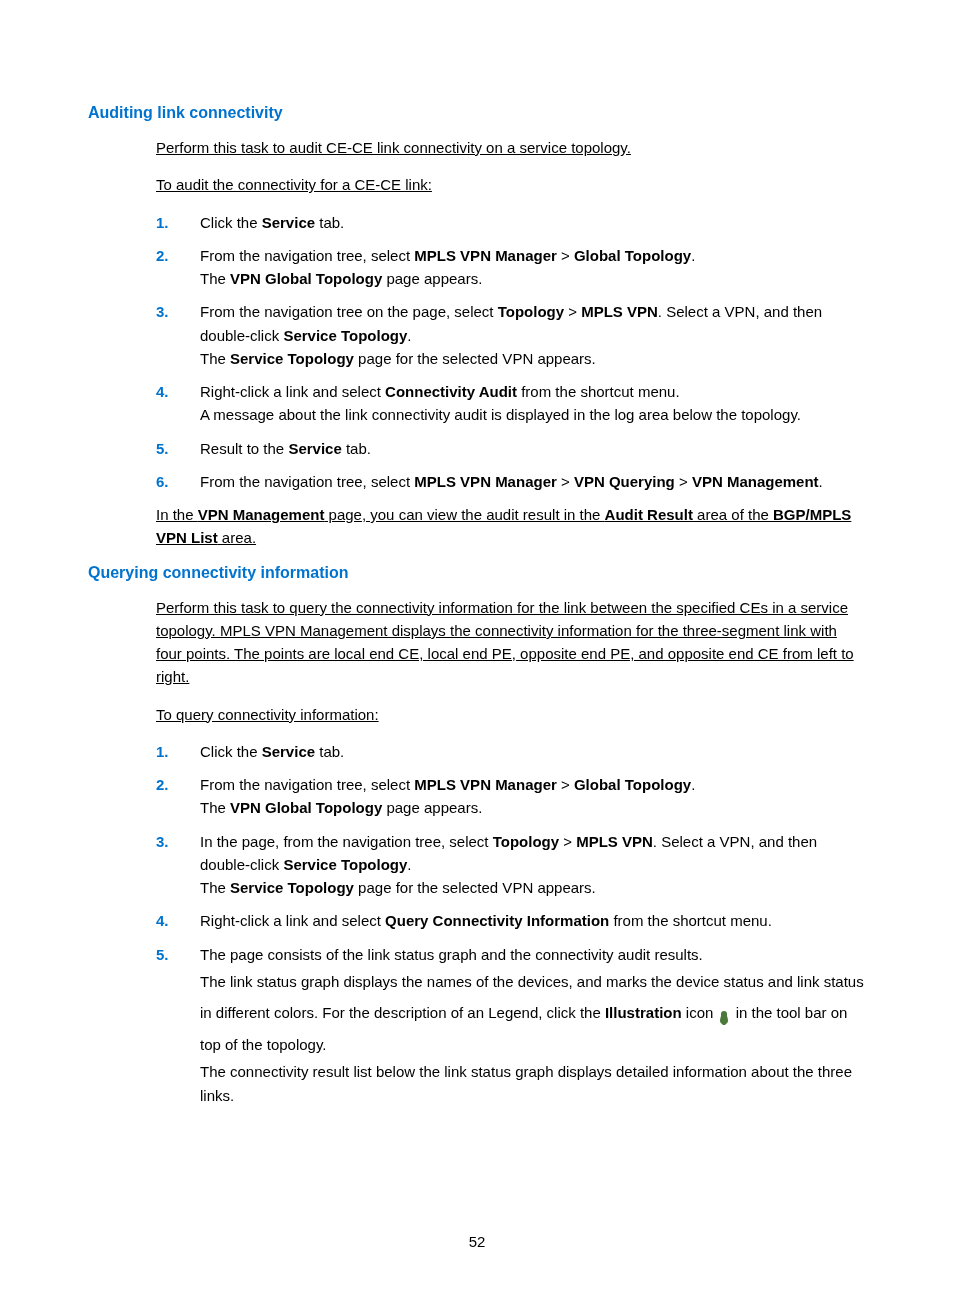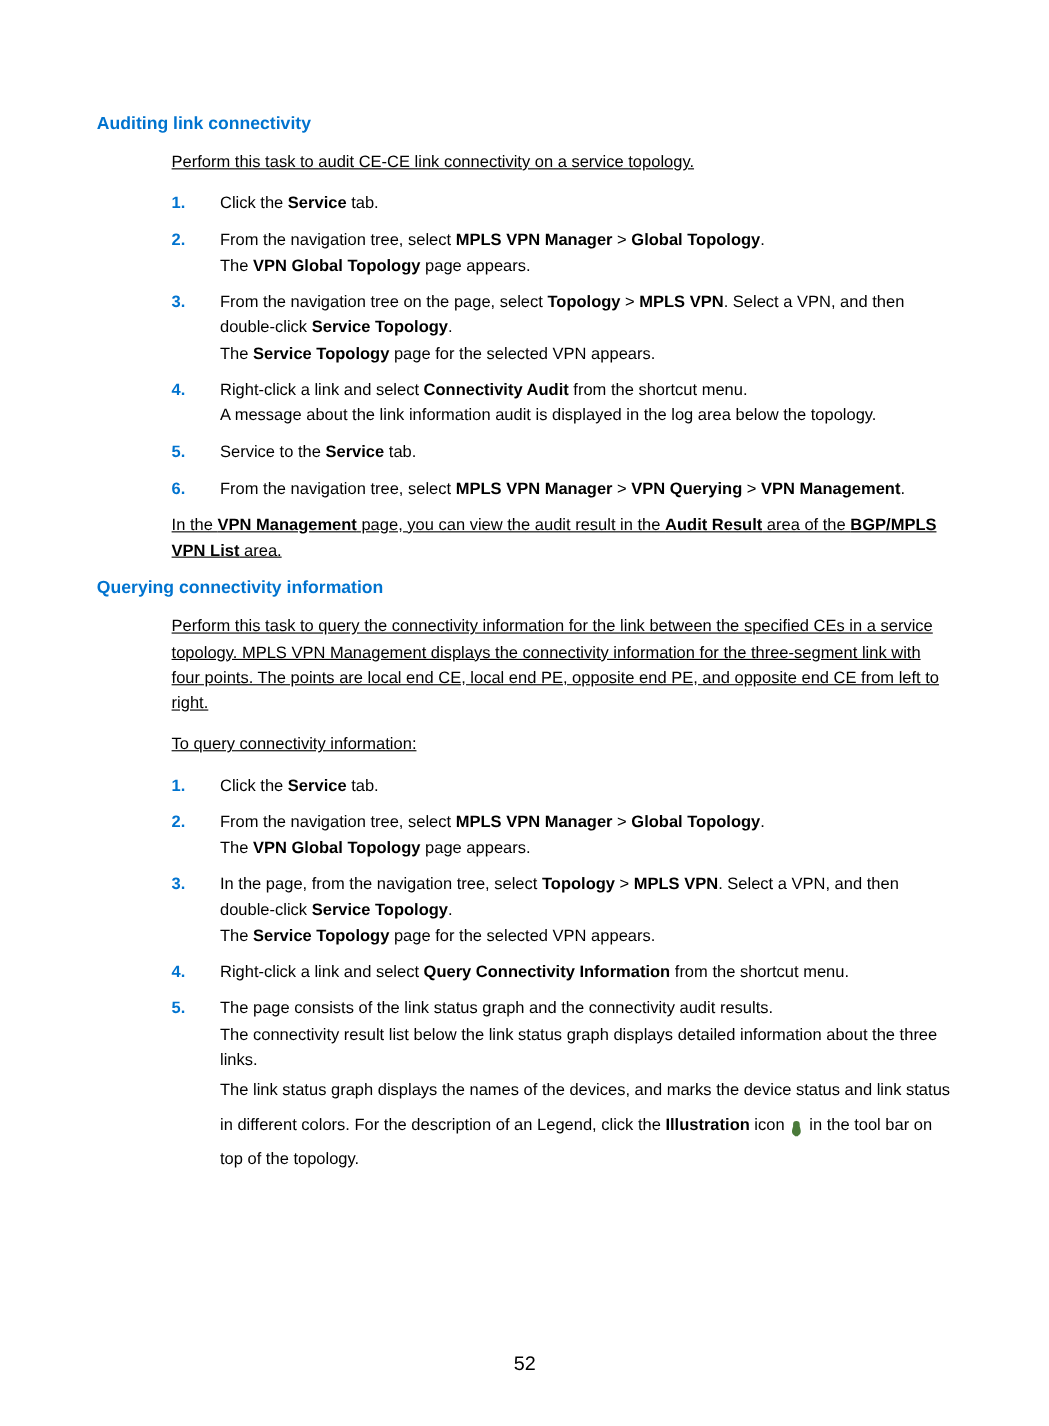--- a/index.html
+++ b/index.html
@@ -58,31 +58,32 @@
     vertical-align: middle;
     position: relative;
     top: -1px;
   }
   .page-num {
     position: absolute;
     bottom: 46px;
     left: 0;
     width: 100%;
     text-align: center;
-    font-size: 18px;
+    font-size: 15px;
   }
 </style>
 </head>
 <body>
 
 <div class="page">
 
   <div class="h-blue">Auditing link connectivity</div>
 
   <div class="body-text">Perform this task to audit CE-CE link connectivity on a service topology.</div>
+  <div class="body-text">To audit the connectivity for a CE-CE link:</div>
 
   <ol class="steps">
     <li>
       <span class="num">1.</span>
       <span>Click the </span><b>Service</b><span> tab.</span>
     </li>
     <li>
       <span class="num">2.</span>
       <span>From the navigation tree, select </span><b>MPLS VPN Manager</b><span> &gt; </span><b>Global Topology</b><span>.</span>
       <div class="sub">
@@ -92,25 +93,25 @@
     <li>
       <span class="num">3.</span>
       <span>From the navigation tree on the page, select </span><b>Topology</b><span> &gt; </span><b>MPLS VPN</b><span>. Select a VPN, and then double-click </span><b>Service Topology</b><span>.</span>
       <div class="sub">
         <span>The </span><b>Service Topology</b><span> page for the selected VPN appears.</span>
       </div>
     </li>
     <li>
       <span class="num">4.</span>
       <span>Right-click a link and select </span><b>Connectivity Audit</b><span> from the shortcut menu.</span>
-      <div class="sub">A message about the link information audit is displayed in the log area below the topology.</div>
+      <div class="sub">A message about the link connectivity audit is displayed in the log area below the topology.</div>
     </li>
     <li>
       <span class="num">5.</span>
-      <span>Service to the </span><b>Service</b><span> tab.</span>
+      <span>Result to the </span><b>Service</b><span> tab.</span>
     </li>
     <li>
       <span class="num">6.</span>
       <span>From the navigation tree, select </span><b>MPLS VPN Manager</b><span> &gt; </span><b>VPN Querying</b><span> &gt; </span><b>VPN Management</b><span>.</span>
     </li>
   </ol>
 
   <div class="body-text">
     <span>In the </span><b>VPN Management</b><span> page, you can view the audit result in the </span><b>Audit Result</b><span> area of the </span><b>BGP/MPLS VPN List</b><span> area.</span>
   </div>
@@ -139,27 +140,27 @@
         <span>The </span><b>Service Topology</b><span> page for the selected VPN appears.</span>
       </div>
     </li>
     <li>
       <span class="num">4.</span>
       <span>Right-click a link and select </span><b>Query Connectivity Information</b><span> from the shortcut menu.</span>
     </li>
     <li>
       <span class="num">5.</span>
       <span>The page consists of the link status graph and the connectivity audit results.</span>
-      <div class="sub">The connectivity result list below the link status graph displays detailed information about the three links.</div>
       <div class="sub" style="line-height:2.1;">
         <span>The link status graph displays the names of the devices, and marks the device status and link status in different colors. For the description of an Legend, click the </span><b>Illustration</b><span> icon </span>
         <span class="icon-natural">
           <svg viewBox="0 0 14 16" width="14" height="16">
             <path d="M7 1 C5 1 4 2 4 4 L4 6 C4 7 5 8 7 8 C9 8 10 7 10 6 L10 4 C10 2 9 1 7 1 Z M4 6 C3 9 2 12 5 14 C6 15 6 15 5 15 C5 15 10 15 9 15 C8 15 8 15 9 14 C12 12 11 9 10 6" fill="#4a7a3a"></path>
           </svg>
         </span>
         <span> in the tool bar on top of the topology.</span>
       </div>
+      <div class="sub">The connectivity result list below the link status graph displays detailed information about the three links.</div>
     </li>
   </ol>
 
   <div class="page-num">52</div>
 </div>
 
 </body></html>

